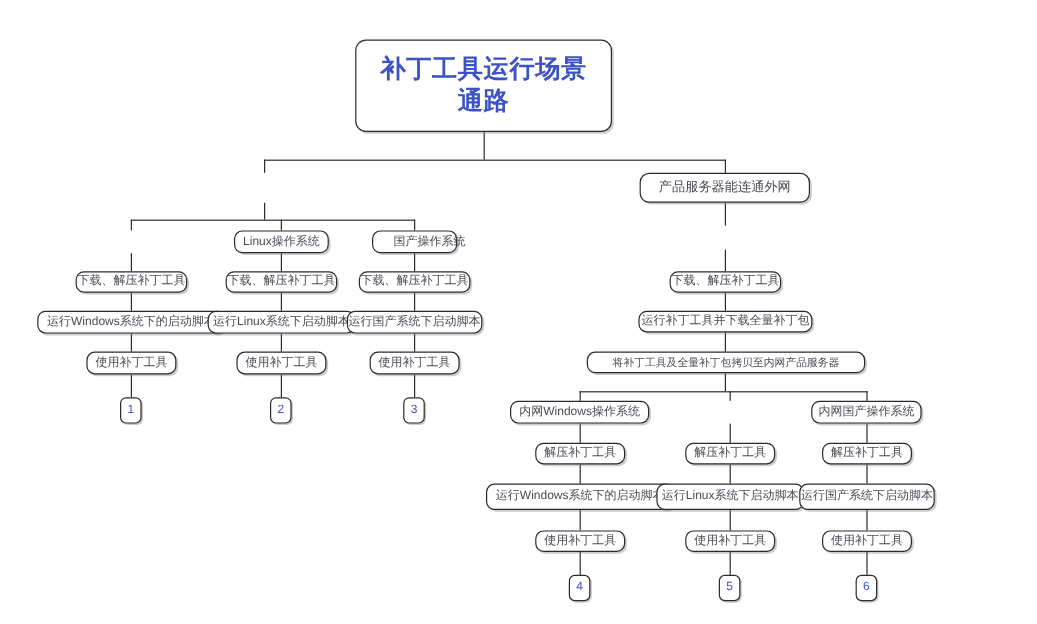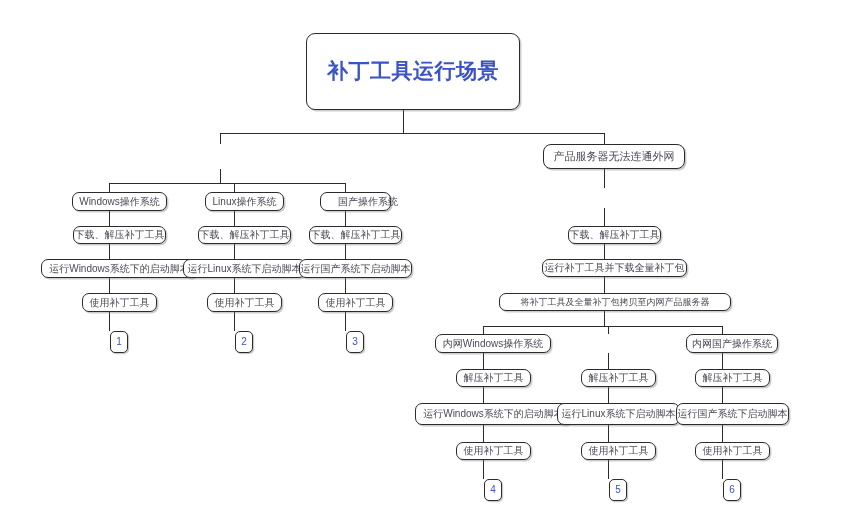--- a/index.html
+++ b/index.html
@@ -35,21 +35,20 @@
     color: #4a4a55;
     display: flex;
     align-items: center;
     justify-content: center;
     text-align: center;
     white-space: nowrap;
     line-height: 1.15;
     font-size: 10px;
     box-shadow: 1.5px 1.5px 0 rgba(120,120,125,0.38);
     z-index: 3;
-    margin-left: 10px;
   }
   .node.title {
     border-radius: 9px;
     border-width: 1.3px;
     color: #3b53c4;
     font-weight: bold;
     font-size: 21px;
     line-height: 1.28;
     white-space: normal;
     letter-spacing: 0.5px;
@@ -116,26 +115,26 @@
   <div class="ln v" style="left:608px; top:460px; height:19px;"></div>
 
   <div class="ln v" style="left:722px; top:353px; height:16px;"></div>
   <div class="ln v" style="left:722px; top:387px; height:16px;"></div>
   <div class="ln v" style="left:722px; top:425px; height:17px;"></div>
   <div class="ln v" style="left:722px; top:460px; height:19px;"></div>
 
   <div class="node title" style="left:296px; top:33px; width:214px; height:77px;">
     <div>
       <div>补丁工具运行场景</div>
+      <div>通路</div>
     </div>
   </div>
 
-  <div class="node lvl1" style="left:533px; top:144px; width:142px; height:25px;">产品服务器无法连通外网</div>
+  <div class="node lvl1" style="left:533px; top:144px; width:142px; height:25px;">产品服务器能连通外网</div>
 
-  <div class="node" style="left:62px; top:192px; width:95px; height:19px;">Windows操作系统</div>
   <div class="node" style="left:63px; top:226px; width:93px; height:18px;">下载、解压补丁工具</div>
   <div class="node" style="left:31px; top:259px; width:157px; height:19px;">运行Windows系统下的启动脚本</div>
   <div class="node" style="left:72px; top:293px; width:75px; height:19px;">使用补丁工具</div>
   <div class="node num" style="left:100px; top:331px; width:18px; height:22px;">1</div>
 
   <div class="node" style="left:195px; top:192px; width:79px; height:19px;">Linux操作系统</div>
   <div class="node" style="left:188px; top:226px; width:93px; height:18px;">下载、解压补丁工具</div>
   <div class="node" style="left:173px; top:259px; width:123px; height:19px;">运行Linux系统下启动脚本</div>
   <div class="node" style="left:197px; top:293px; width:75px; height:19px;">使用补丁工具</div>
   <div class="node num" style="left:225px; top:331px; width:18px; height:22px;">2</div>

